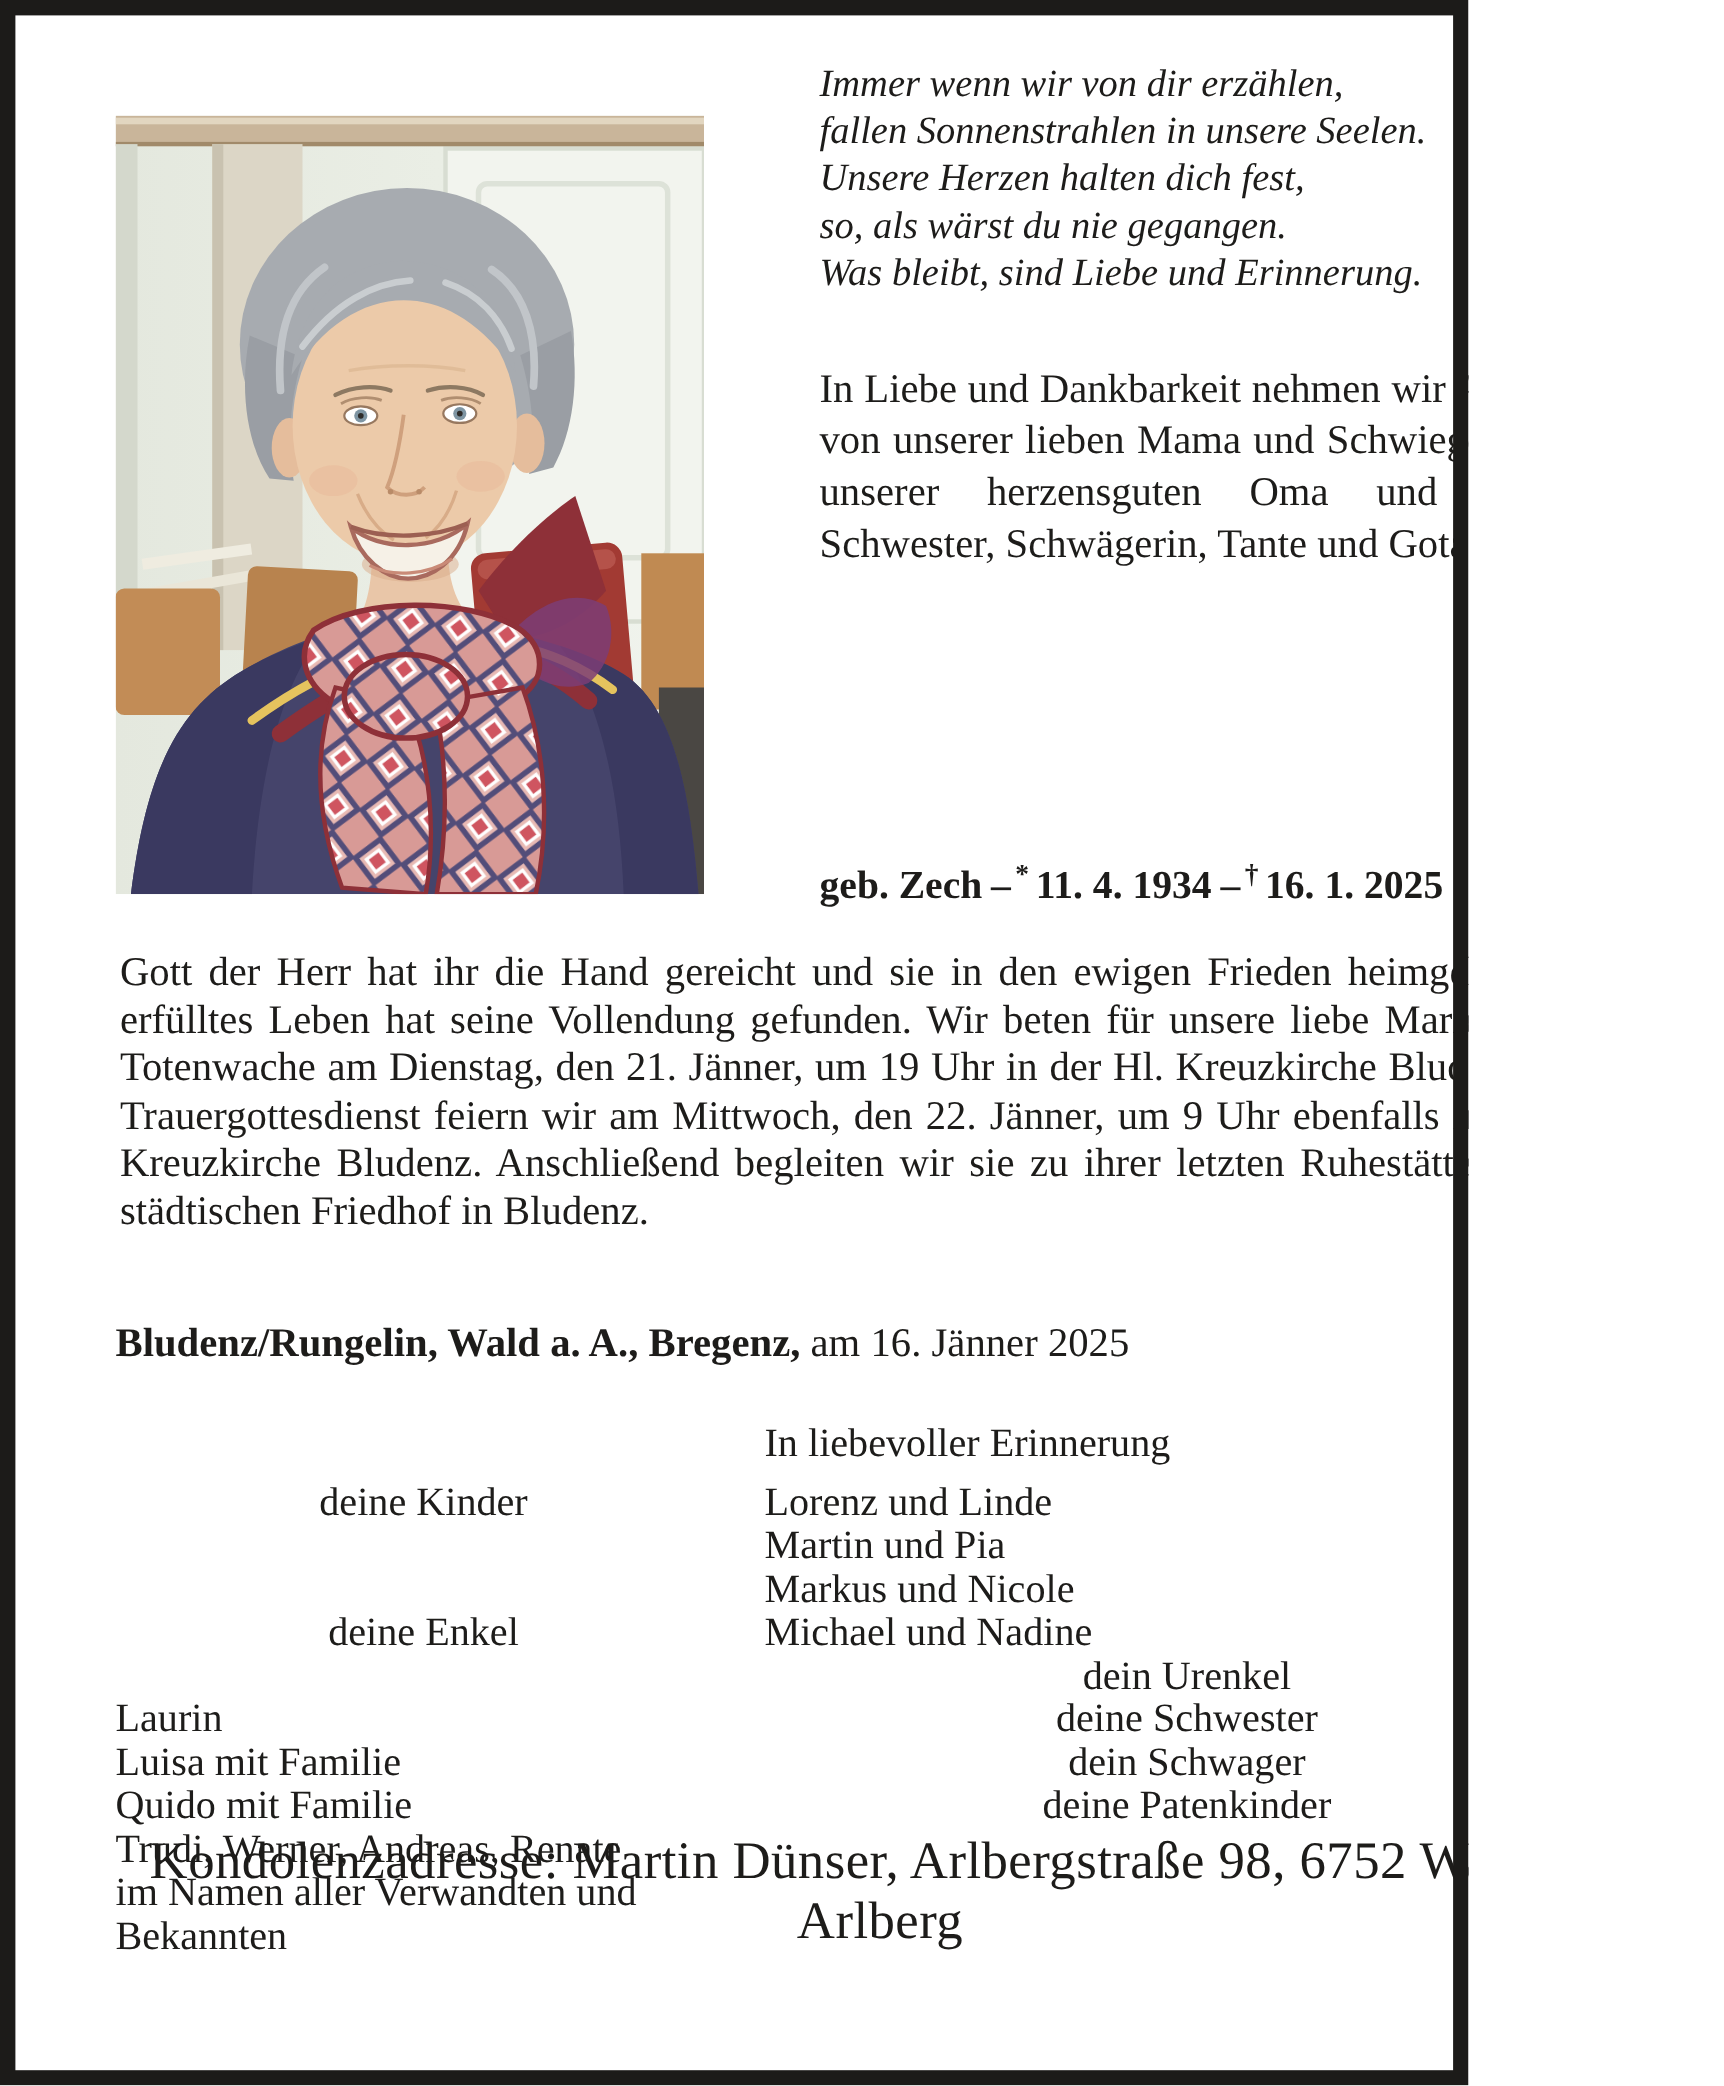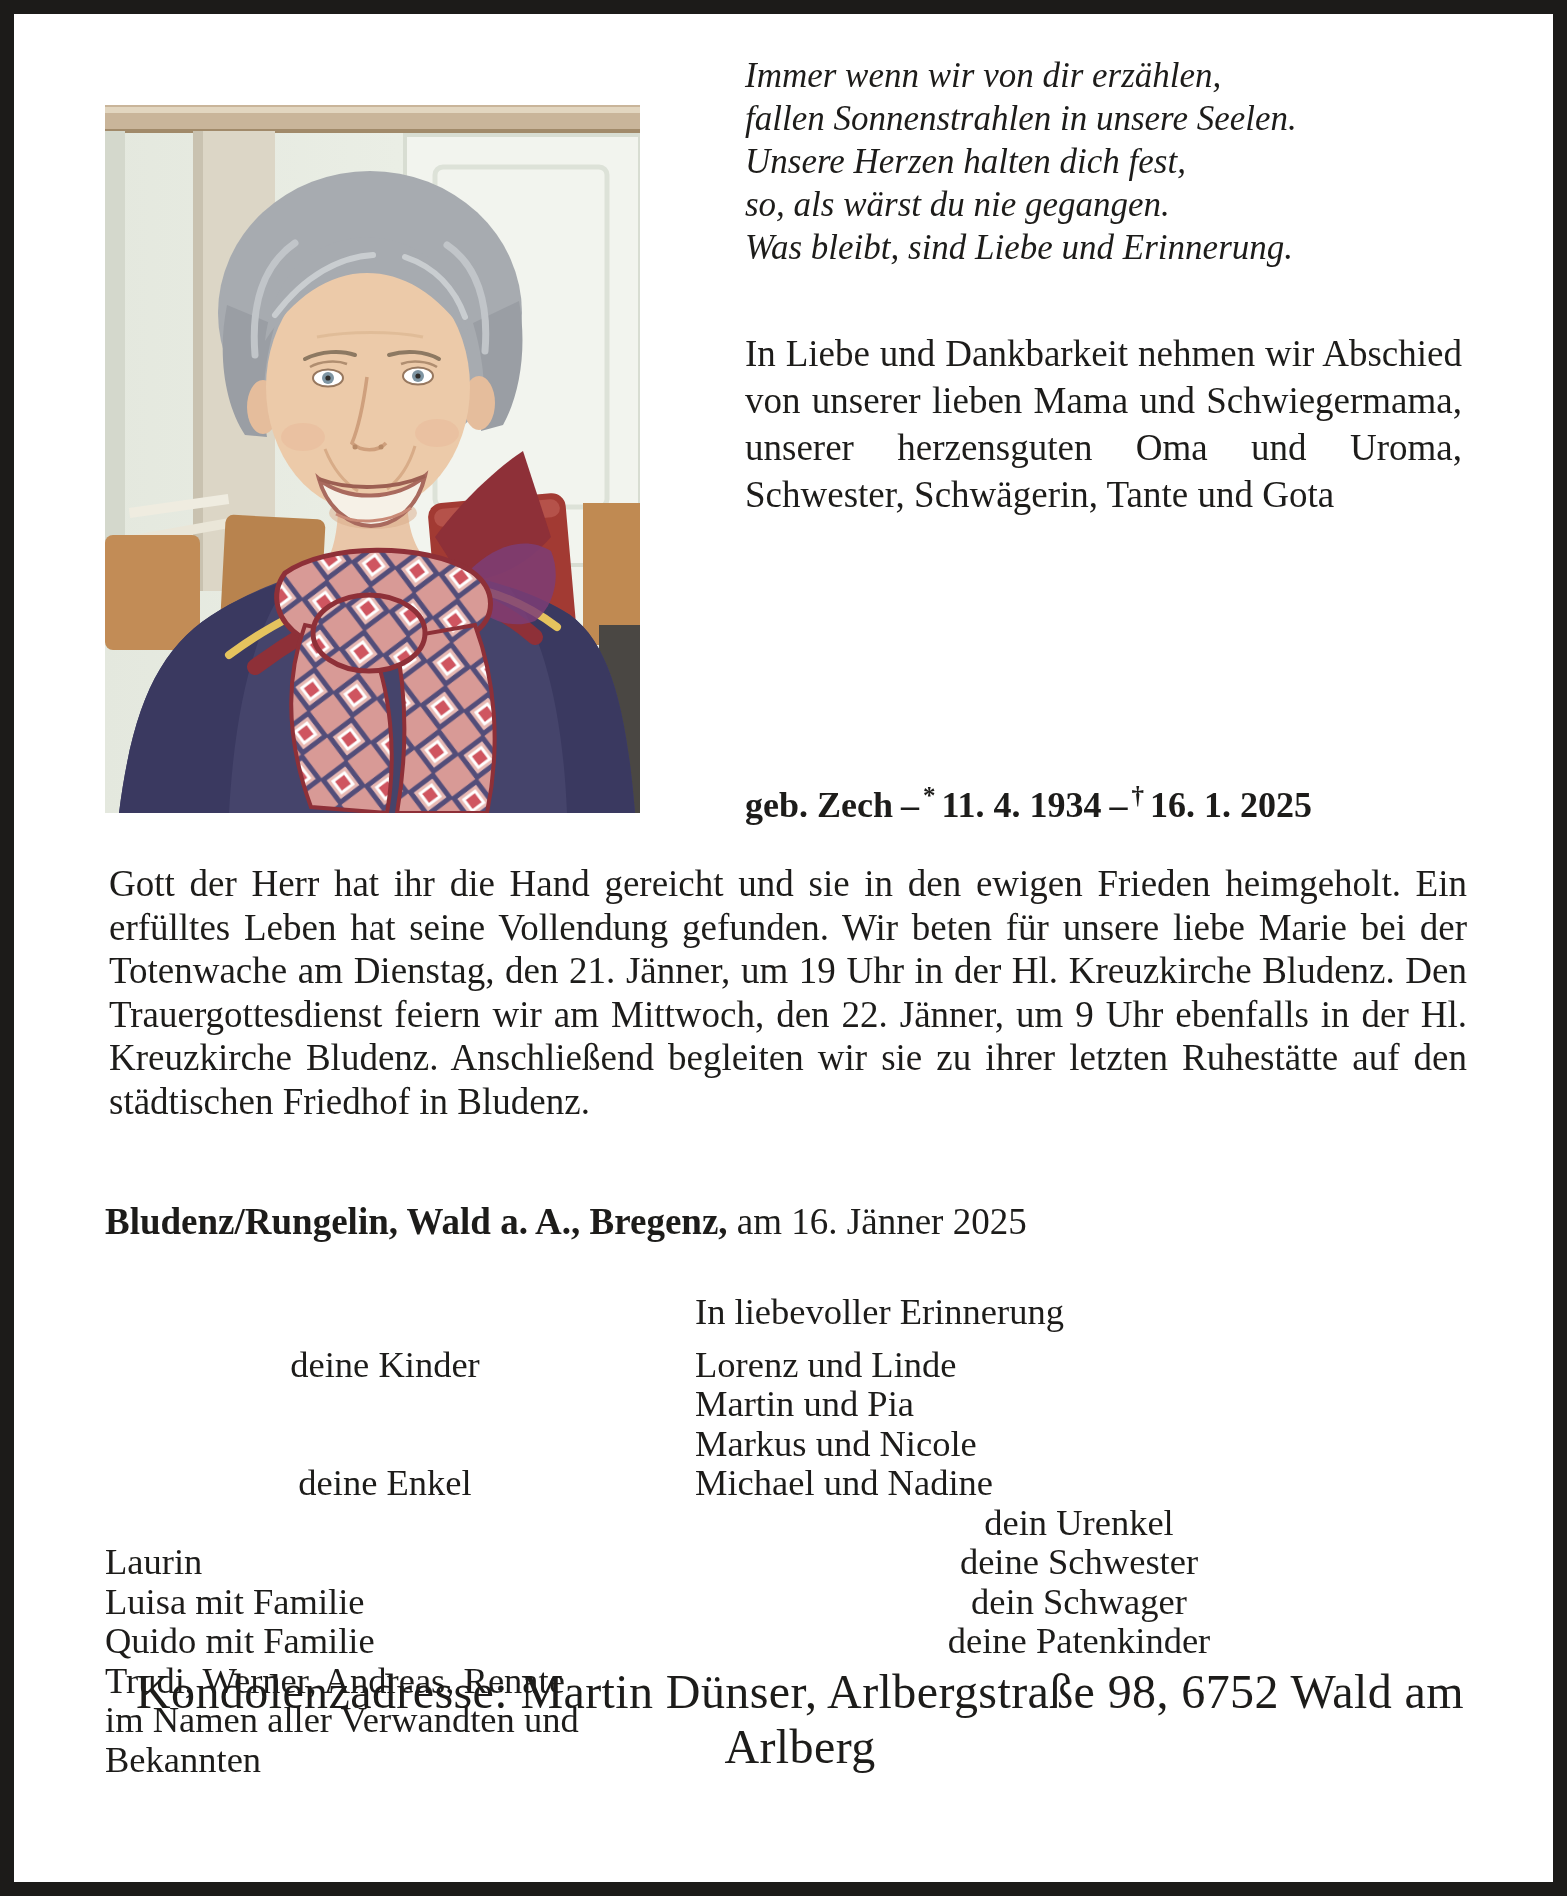--- a/index.html
+++ b/index.html
@@ -1,17 +1,17 @@
 <!DOCTYPE html>
 <html lang="de"><head>
 <meta charset="utf-8">
 <style>
   html,body{margin:0;padding:0;background:#ffffff;}
   .page{
-    position:relative;width:1567px;height:1896px;background:#ffffff;
+    position:relative;width:1335px;height:1896px;background:#ffffff;
     font-family:"Liberation Serif","DejaVu Serif",serif;color:#1d1c1a;
     overflow:hidden;
   }
   .frame{position:absolute;inset:0;border:14px solid #1c1b19;pointer-events:none;}
 
   .photo{position:absolute;left:105px;top:105px;width:535px;height:708px;overflow:hidden;}
   .photo svg{display:block;width:100%;height:100%;}
 
   .poem{position:absolute;left:745px;top:54px;width:720px;
         font-style:italic;font-size:35px;line-height:43px;}

